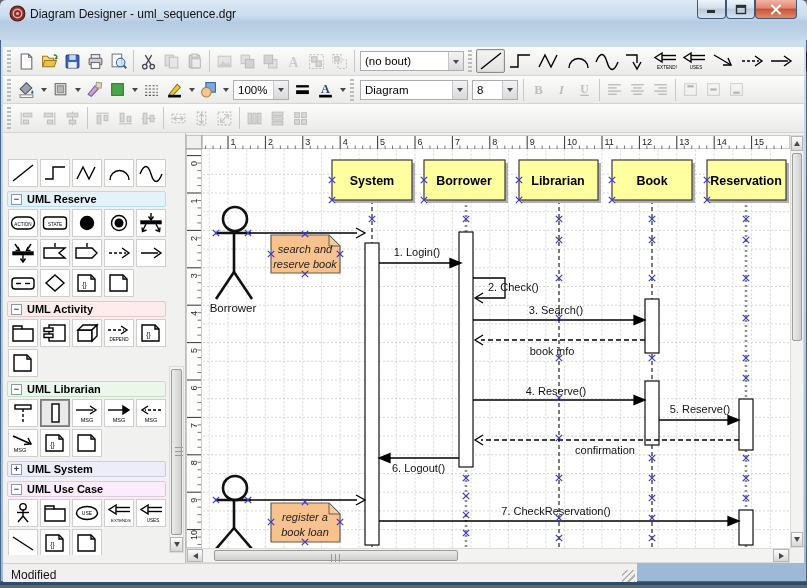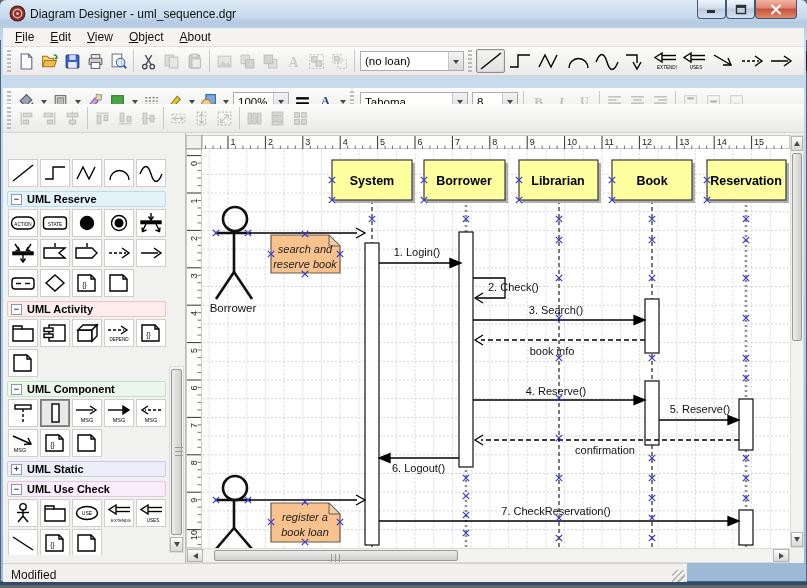--- a/index.html
+++ b/index.html
@@ -19,21 +19,21 @@
   #btn-min{right:81px;width:29px;}
   #btn-max{right:52px;width:29px;}
   
   #menubar{position:absolute;left:3px;top:28px;width:801px;height:19px;background:#f4f3f2;
     border-bottom:1px solid #e0dfde;display:flex;align-items:center;padding-left:4px;}
   .mitem{padding:2px 8px;font-size:12px;color:#111;}
   .u{text-decoration:underline;}
   
   .tbar{position:absolute;left:3px;width:801px;display:flex;align-items:center;padding-left:2px;
     background:linear-gradient(#fcfcfb,#eaeae8);border-bottom:1px solid #d6d5d3;}
-  #tb1{top:47px;height:29px;} #tb2{top:76px;height:28px;margin-top:12px;} #tb3{top:104px;height:29px;}
+  #tb1{top:47px;height:29px;} #tb2{top:76px;height:28px;} #tb3{top:104px;height:29px;}
   .tbtn{width:23px;height:22px;display:flex;align-items:center;justify-content:center;
     border:1px solid transparent;border-radius:2px;flex:none;}
   .tbtn.big{width:29px;height:24px;}
   .tbtn.sel{border:1px solid #8d8d8b;background:linear-gradient(#f4f4f4,#e2e2e0);box-shadow:inset 0 0 2px #bbb;}
   .dis{opacity:.5;filter:grayscale(.9);}
   .i16{width:17px;height:17px;} .i26{width:26px;height:22px;}
   .sep{width:1px;height:22px;background:#c9c8c6;margin:0 3px;flex:none;}
   .grip{width:4px;height:22px;margin:0 4px 0 2px;flex:none;
     background:repeating-linear-gradient(180deg,#bcbcba 0 2px,transparent 2px 4px);}
   .combo{height:20px;background:#fff;border:1px solid #abadb3;display:flex;align-items:center;
@@ -71,21 +71,21 @@
   .tri.down{border-top:5px solid #45494e;margin-bottom:-3px;}
   .tri.left{border-right:5px solid #45494e;margin-left:-3px;}
   .tri.right{border-left:5px solid #45494e;margin-right:-3px;}
   .sgrip-h{position:absolute;left:50%;top:3px;width:10px;height:8px;transform:translateX(-50%);
     background:repeating-linear-gradient(90deg,#9a9a98 0 1.5px,transparent 1.5px 4px);}
   .sgrip-v{position:absolute;top:50%;left:3px;height:10px;width:8px;transform:translateY(-50%);
     background:repeating-linear-gradient(180deg,#9a9a98 0 1.5px,transparent 1.5px 4px);}
   
   #diagram-svg{position:absolute;left:186px;top:135px;}
   
-  #statusbar{position:absolute;left:3px;top:563px;width:684px;height:22px;background:#f1f0ee;
+  #statusbar{position:absolute;left:3px;top:563px;width:634px;height:22px;background:#f1f0ee;
     border-top:1px solid #d2d1cf;}
   #status-text{position:absolute;left:8px;top:4px;font-size:12px;color:#111;}
   #rgrip{position:absolute;right:2px;bottom:2px;width:13px;height:13px;
     background:repeating-linear-gradient(135deg,transparent 0 3px,#b4b4b0 3px 4.5px);}
 </style>
 </head>
 <body>
 
 <div id="win">
 
@@ -110,27 +110,20 @@
     <div id="btn-close" class="wbtn">
       <svg width="12" height="11" viewBox="0 0 12 11">
         <g stroke="#fff" stroke-width="2" stroke-linecap="round">
           <line x1="2" y1="1.5" x2="10" y2="9.5"></line>
             <line x1="10" y1="1.5" x2="2" y2="9.5"></line>
           </g>
         </svg>
     </div>
   </div>
 
-  <div id="menubar">
-      <span class="mitem"><span class="u">F</span>ile</span>
-      <span class="mitem"><span class="u">E</span>dit</span>
-      <span class="mitem"><span class="u">V</span>iew</span>
-      <span class="mitem"><span class="u">O</span>bject</span>
-      <span class="mitem"><span class="u">A</span>bout</span>
-    </div>
 
   <div id="tb1" class="tbar">
     <div class="grip"></div>
     <span id="g-file" style="display: flex; align-items: center;">
         <div class="tbtn">
           <svg viewBox="0 0 16 16" class="i16">
             <path d="M3 1 H10 L13 4 V15 H3 Z" fill="#fff" stroke="#667"></path>
             <path d="M10 1 V4 H13" fill="none" stroke="#667"></path>
           </svg>
         </div>
@@ -225,21 +218,21 @@
         <div class="tbtn dis">
           <svg viewBox="0 0 16 16" class="i16">
             <rect x="1.5" y="1.5" width="8" height="8" fill="none" stroke="#999" stroke-dasharray="2 1.5"></rect>
             <rect x="6.5" y="6.5" width="8" height="8" fill="none" stroke="#999" stroke-dasharray="2 1.5"></rect>
             <rect x="3.5" y="3.5" width="4" height="4" fill="#c0c0c8" stroke="#888"></rect>
           </svg>
         </div>
       </span>
       <div class="sep"></div>
     <div class="combo" style="width:104px">
-      <span class="val">(no loan)</span>
+      <span class="val">(no bout)</span>
       <span class="cbtn">
           <span class="arr"></span>
         </span>
     </div>
     <div class="grip"></div>
     <span id="g-lines" style="display: flex; align-items: center;">
         <div class="tbtn big sel">
           <svg viewBox="0 0 26 22" class="i26">
             <g fill="none" stroke="#000" stroke-width="1.4">
               <line x1="3" y1="19" x2="23" y2="3"></line>
@@ -419,21 +412,21 @@
             <text x="8" y="11.5" font-size="11.5" font-weight="bold" text-anchor="middle" fill="#26437e" font-family="Liberation Serif, serif">A</text>
             <rect x="2" y="13" width="12" height="2.5" fill="#000"></rect>
           </svg>
         </div>
         <div class="dbtn">
           <span class="arr"></span>
         </div>
       </span>
     <div class="grip"></div>
     <div class="combo" style="width:108px">
-      <span class="val">Tahoma</span>
+      <span class="val">Diagram</span>
       <span class="cbtn">
           <span class="arr"></span>
         </span>
     </div>
     <div class="combo" style="width:46px">
       <span class="val">8</span>
       <span class="cbtn">
           <span class="arr"></span>
         </span>
     </div>
@@ -831,21 +824,21 @@
           <svg viewBox="0 0 26 22" class="i26">
             <g fill="none" stroke="#000" stroke-width="1.4">
               <path d="M4 3 H17 L21 7 V19 H4 Z" fill="#fff"></path>
               <path d="M17 3 V7 H21"></path>
             </g>
           </svg>
         </div>
       </div>
       <div class="sheader" style="background: rgb(234, 247, 234); border-color: rgb(194, 226, 194);">
         <span class="cbox">−</span>
-        <span>UML Component</span>
+        <span>UML Librarian</span>
       </div>
       <div class="pgrid">
         <div class="pitem">
           <svg viewBox="0 0 26 22" class="i26">
             <g fill="none" stroke="#000" stroke-width="1.4">
               <rect x="5" y="3" width="16" height="4" fill="#fff"></rect>
               <line x1="13" y1="7" x2="13" y2="20" stroke-dasharray="3 2"></line>
             </g>
           </svg>
         </div>
@@ -905,25 +898,25 @@
           <svg viewBox="0 0 26 22" class="i26">
             <g fill="none" stroke="#000" stroke-width="1.4">
               <path d="M4 3 H17 L21 7 V19 H4 Z" fill="#fff"></path>
               <path d="M17 3 V7 H21"></path>
             </g>
           </svg>
         </div>
       </div>
       <div class="sheader" style="background: rgb(237, 237, 250); border-color: rgb(203, 203, 230);">
         <span class="cbox">+</span>
-        <span>UML Static</span>
+        <span>UML System</span>
       </div>
       <div class="sheader" style="background: rgb(251, 236, 251); border-color: rgb(226, 198, 226);">
         <span class="cbox">−</span>
-        <span>UML Use Check</span>
+        <span>UML Use Case</span>
       </div>
       <div class="pgrid">
         <div class="pitem">
           <svg viewBox="0 0 26 22" class="i26">
             <g fill="none" stroke="#000" stroke-width="1.4">
               <circle cx="13" cy="4.8" r="3.2"></circle>
               <line x1="13" y1="8" x2="13" y2="14"></line>
               <line x1="7" y1="10.5" x2="19" y2="10.5"></line>
               <line x1="13" y1="14" x2="8" y2="20"></line>
               <line x1="13" y1="14" x2="18" y2="20"></line>

